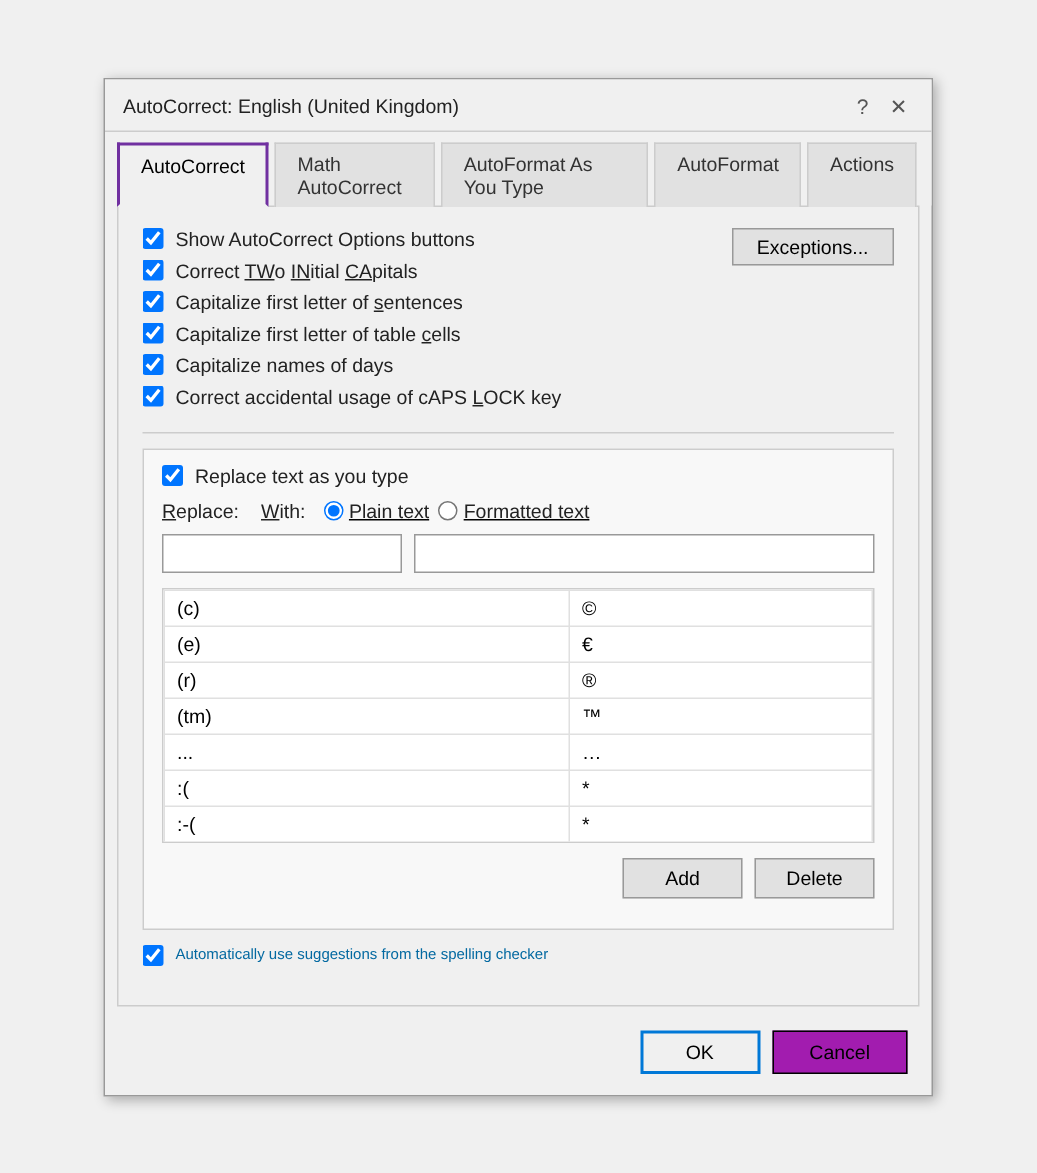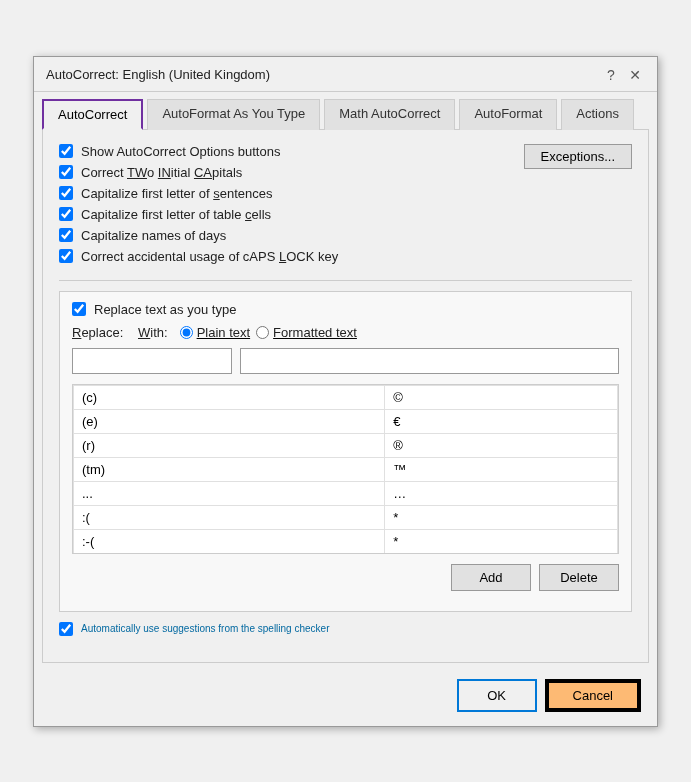--- a/index.html
+++ b/index.html
@@ -6,21 +6,21 @@
     body {
       font-family: 'Segoe UI', Tahoma, Geneva, Verdana, sans-serif;
       font-size: 13px;
       background: #f0f0f0;
       display: flex;
       justify-content: center;
       align-items: center;
       min-height: 100vh;
     }
     .dialog {
-      width: 625px;
+      width: 553px;
       background: #f0f0f0;
       border: 1px solid #999;
       box-shadow: 2px 2px 8px rgba(0,0,0,0.3);
     }
     .title-bar {
       background: #f0f0f0;
       padding: 8px 12px 6px 12px;
       display: flex;
       justify-content: space-between;
       align-items: center;
@@ -254,44 +254,44 @@
       padding: 5px 24px;
       font-size: 13px;
       background: #f0f0f0;
       border: 2px solid #0078d7;
       cursor: pointer;
       min-width: 80px;
     }
     .cancel-btn {
       padding: 5px 24px;
       font-size: 13px;
-      background: #fdba74;
-      border: 4px solid #000000;
+      background: #a21caf;
+      border: 1px solid #000000;
       cursor: pointer;
       min-width: 80px;
     }
     u { text-decoration: underline; }
   </style>
 </head>
 <body>
 
 <div class="dialog">
 
   <div class="title-bar">
     <span class="title-text">AutoCorrect: English (United Kingdom)</span>
     <div class="title-controls">
       <button class="title-btn">?</button>
       <button class="title-btn">✕</button>
     </div>
   </div>
 
   <div class="tab-bar">
     <div class="tab active">AutoCorrect</div>
+    <div class="tab">Math AutoCorrect</div>
     <div class="tab">AutoFormat As You Type</div>
-    <div class="tab">Math AutoCorrect</div>
     <div class="tab">AutoFormat</div>
     <div class="tab">Actions</div>
   </div>
 
   <div class="content">
 
     <div class="section-top">
       <div class="checkboxes-left">
         <div class="checkbox-row">
           <input type="checkbox" id="cb0" checked="" style="">

